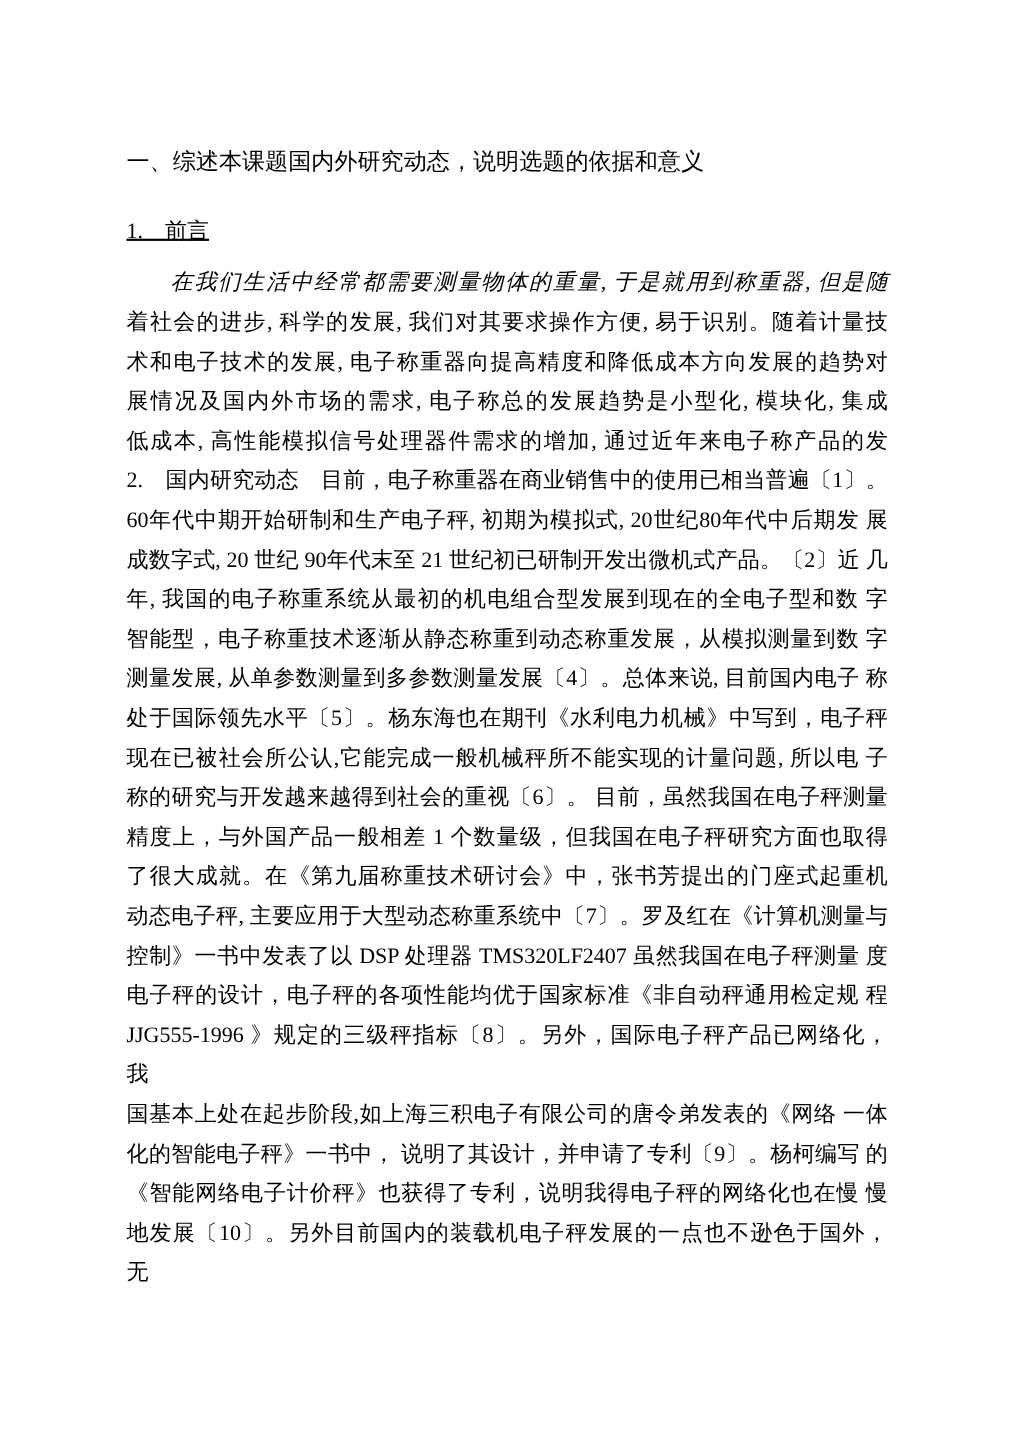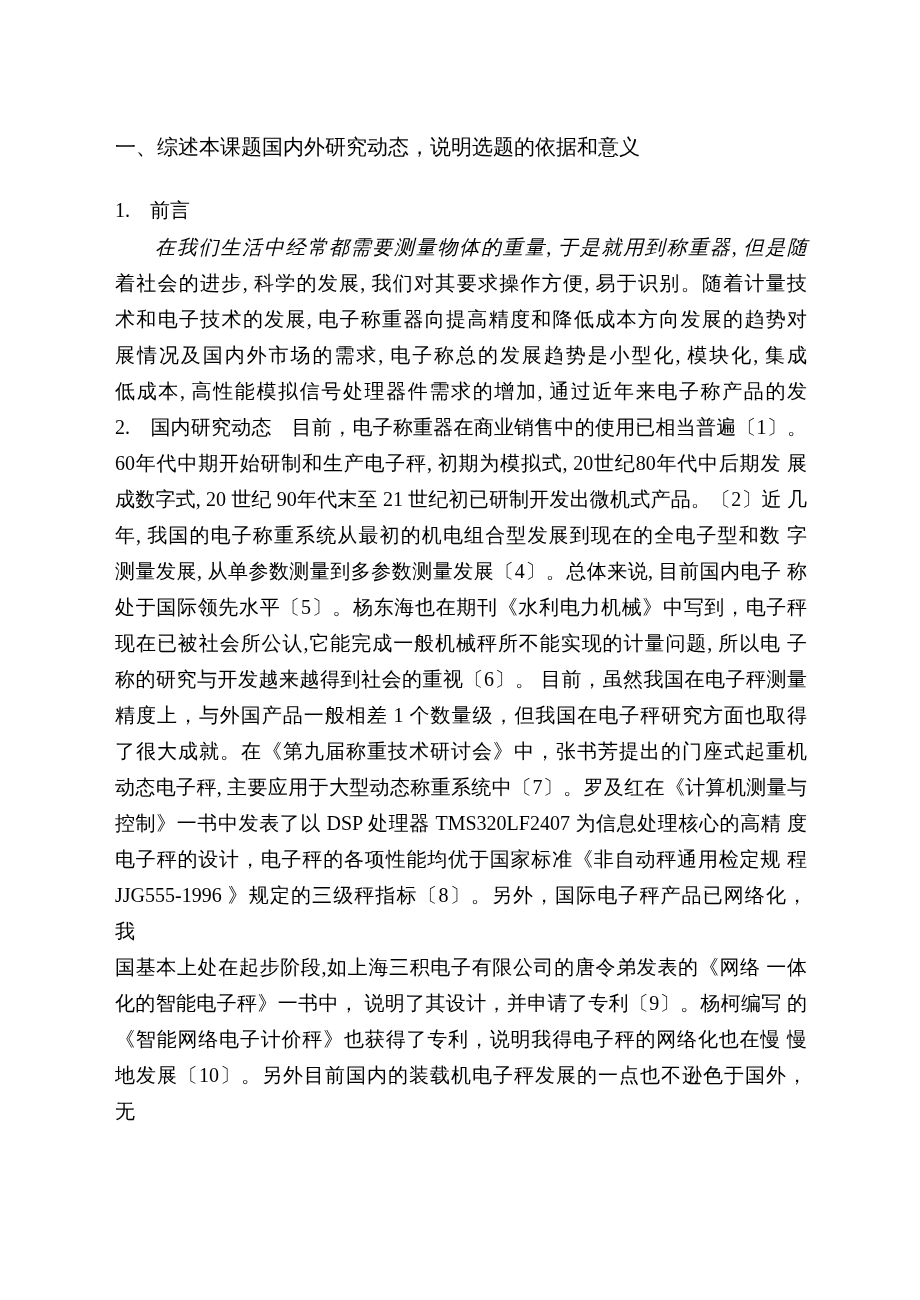--- a/index.html
+++ b/index.html
@@ -32,21 +32,22 @@
   }
   .t-line.short {
     text-align: left;
     text-align-last: left;
   }
   .heading {
     font-size: 21px;
     margin-bottom: 27px;
   }
   .sec1 {
-    margin-bottom: 1px;
+    margin-bottom: 11px;
+    text-decoration: underline;
   }
   .indent {
     text-indent: 40px;
     font-style: italic;
   }
 </style>
 </head>
 <body>
 
 <div class="page">
@@ -60,28 +61,29 @@
     <div class="t-line">着社会的进步, 科学的发展, 我们对其要求操作方便, 易于识别。随着计量技</div>
     <div class="t-line">术和电子技术的发展, 电子称重器向提高精度和降低成本方向发展的趋势对</div>
     <div class="t-line">展情况及国内外市场的需求, 电子称总的发展趋势是小型化, 模块化, 集成</div>
     <div class="t-line">低成本, 高性能模拟信号处理器件需求的增加, 通过近年来电子称产品的发</div>
 
     <div class="t-line">2.　国内研究动态　目前，电子称重器在商业销售中的使用已相当普遍〔1〕。</div>
 
     <div class="t-line">60年代中期开始研制和生产电子秤, 初期为模拟式, 20世纪80年代中后期发 展</div>
     <div class="t-line">成数字式, 20 世纪 90年代末至 21 世纪初已研制开发出微机式产品。〔2〕近 几</div>
     <div class="t-line">年, 我国的电子称重系统从最初的机电组合型发展到现在的全电子型和数 字</div>
+    <div class="t-line">智能型，电子称重技术逐渐从静态称重到动态称重发展，从模拟测量到数 字</div>
     <div class="t-line">测量发展, 从单参数测量到多参数测量发展〔4〕。总体来说, 目前国内电子 称</div>
     <div class="t-line">处于国际领先水平〔5〕。杨东海也在期刊《水利电力机械》中写到，电子秤</div>
     <div class="t-line">现在已被社会所公认,它能完成一般机械秤所不能实现的计量问题, 所以电 子</div>
     <div class="t-line">称的研究与开发越来越得到社会的重视〔6〕。 目前，虽然我国在电子秤测量</div>
     <div class="t-line">精度上，与外国产品一般相差 1 个数量级，但我国在电子秤研究方面也取得</div>
     <div class="t-line">了很大成就。在《第九届称重技术研讨会》中，张书芳提出的门座式起重机</div>
     <div class="t-line">动态电子秤, 主要应用于大型动态称重系统中〔7〕。罗及红在《计算机测量与</div>
-    <div class="t-line">控制》一书中发表了以 DSP 处理器 TMS320LF2407 为信息处理核心的高精 度</div>
+    <div class="t-line">控制》一书中发表了以 DSP 处理器 TMS320LF2407 虽然我国在电子秤测量 度</div>
     <div class="t-line">电子秤的设计，电子秤的各项性能均优于国家标准《非自动秤通用检定规 程</div>
     <div class="t-line">JJG555-1996 》规定的三级秤指标〔8〕。另外，国际电子秤产品已网络化，　我</div>
     <div class="t-line">国基本上处在起步阶段,如上海三积电子有限公司的唐令弟发表的《网络 一体</div>
     <div class="t-line">化的智能电子秤》一书中， 说明了其设计，并申请了专利〔9〕。杨柯编写 的</div>
     <div class="t-line">《智能网络电子计价秤》也获得了专利，说明我得电子秤的网络化也在慢 慢</div>
     <div class="t-line">地发展〔10〕。另外目前国内的装载机电子秤发展的一点也不逊色于国外，　无</div>
 
   </div>
 </div>
 

